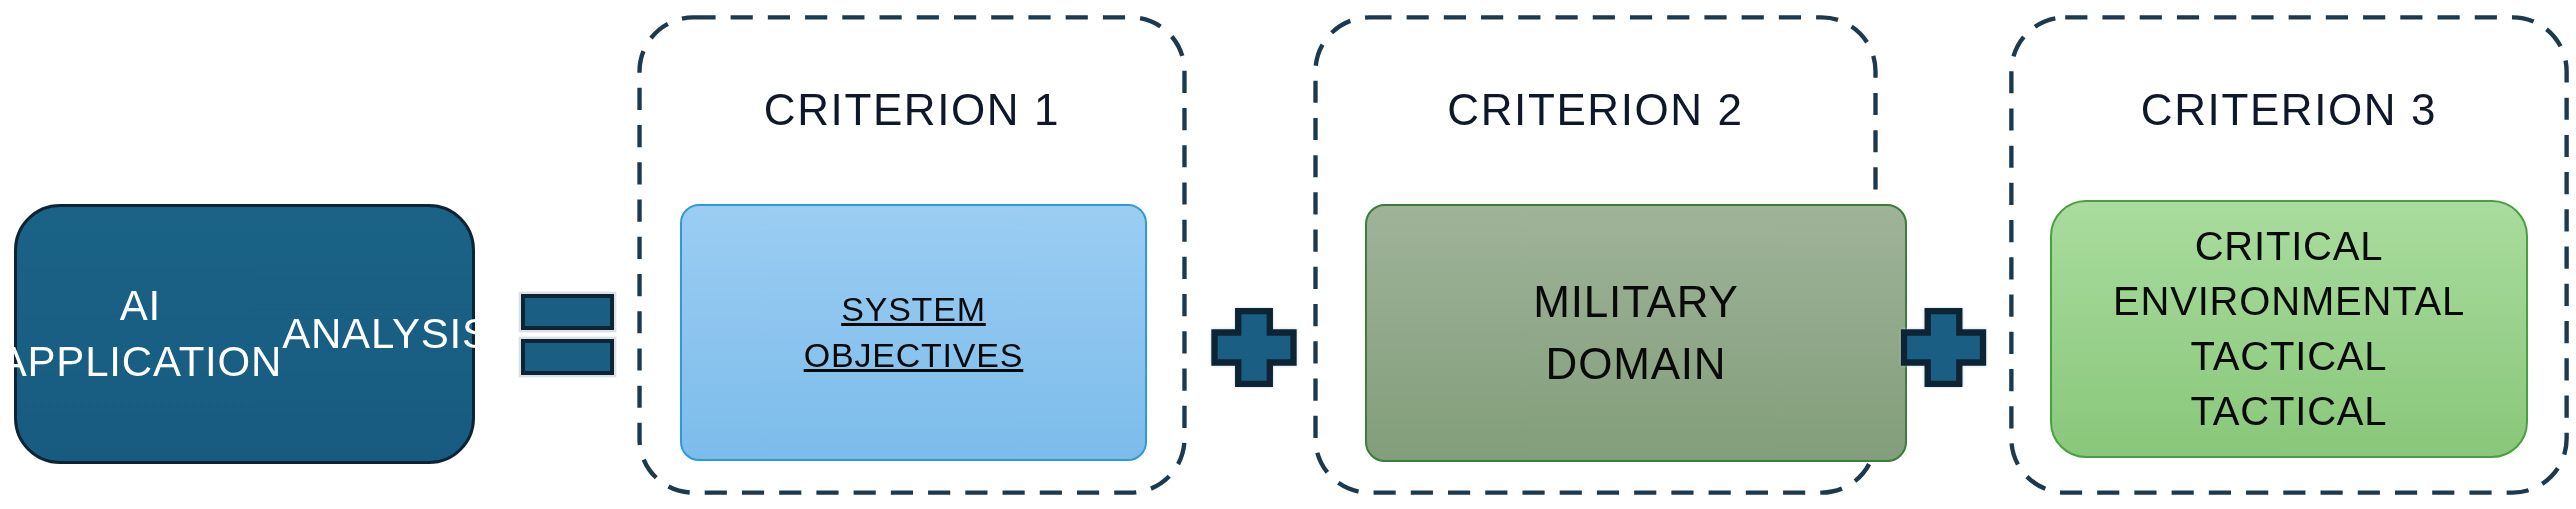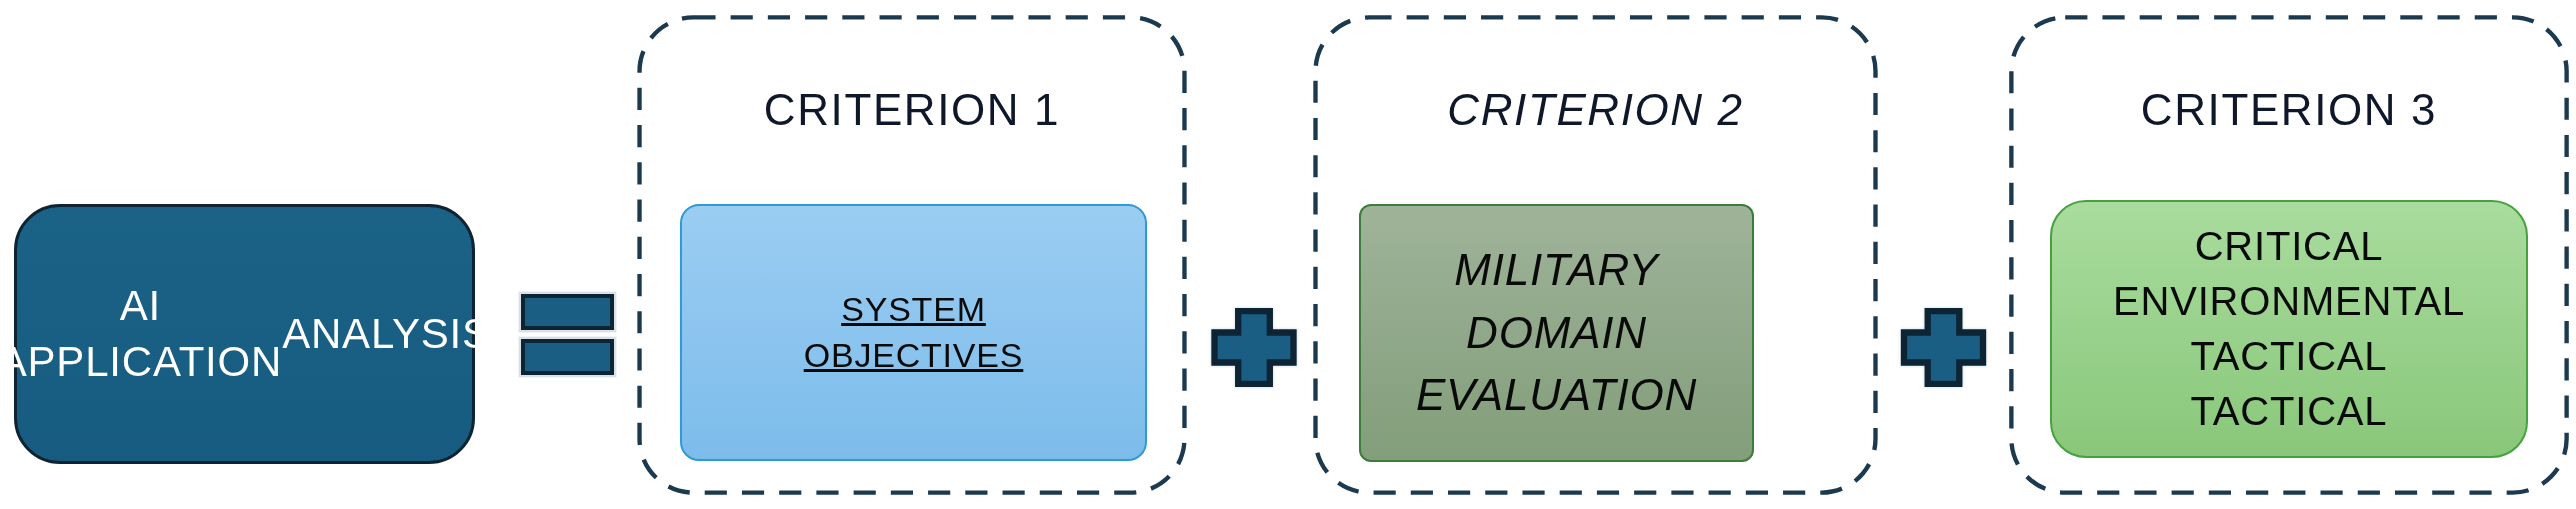--- a/index.html
+++ b/index.html
@@ -41,21 +41,21 @@
   .equals .bar + .bar { margin-top: 8.7px; }
 
   
   .plus { position: absolute; top: 308px; filter: drop-shadow(0 0 1.6px rgba(190,205,213,0.9)); }
   .plus.p1 { left: 1211px; }
   .plus.p2 { left: 1898px; }
 
   
   .criterion { position: absolute; top: 15px; height: 480px; }
   .criterion.c1 { left: 637px;  width: 550px; }
-  .criterion.c2 { left: 1313px; width: 565px; font-style: italic; }
+  .criterion.c2 { left: 1313px; width: 565px; }
   .criterion.c3 { left: 2009px; width: 560px; }
   .criterion svg.dash { position: absolute; left: 0; top: 0; }
   .criterion .title {
     position: absolute; top: 70px; left: 0;
     width: 100%; margin: 0;
     text-align: center;
     font-size: 44px; font-weight: 400; letter-spacing: 1.6px;
     color: #0f172a;
   }
   .inner {
@@ -66,22 +66,22 @@
     text-align: center;
     color: #0a0a0a;
   }
   .c1 .inner {
     left: 43px; top: 189px; width: 467px; height: 257px;
     border-radius: 19px; border: 2.4px solid #2e9bd6;
     background: linear-gradient(#9bcdf2, #7cbceb);
     font-size: 34px; line-height: 1.33; letter-spacing: 0.8px; text-decoration: underline;
   }
   .c2 .inner {
-    left: 46px; top: 189px; width: 395px; height: 258px;
-    border-radius: 12px; border: 2.4px solid #3c7c3c;
+    left: 52px; top: 189px; width: 542px; height: 258px;
+    border-radius: 20px; border: 2.4px solid #3c7c3c;
     background: linear-gradient(#9fb399, #829e7a);
     font-size: 44px; line-height: 1.42; letter-spacing: 0.8px;
   }
   .c3 .inner {
     left: 41px; top: 185px; width: 478px; height: 258px;
     border-radius: 36px; border: 2.4px solid #47a13f;
     background: linear-gradient(#a9dc9e, #89c77a);
     font-size: 40px; line-height: 1.38; letter-spacing: 0.8px;
   }
   .line { display: block; }
@@ -117,21 +117,20 @@
   </svg>
 
   <section class="criterion c2">
     <svg class="dash" width="565" height="480" viewBox="0 0 713 606">
       <rect x="3" y="3" width="707" height="600" rx="68" fill="none" stroke="#1c3a4f" stroke-width="5.5" stroke-dasharray="28 19"></rect>
     </svg>
     <h2 class="title">CRITERION 2</h2>
     <div class="inner">
       <span class="line">MILITARY</span>
       <span class="line">DOMAIN</span>
-      <span class="line">EVALUATION</span>
     </div>
   </section>
 
   <svg class="plus p2" width="91" height="79" viewBox="0 0 108 100">
     <path d="M34 4 H74 V31 H104 V69 H74 V96 H34 V69 H4 V31 H34 Z" fill="#1a5f83" stroke="#0d2435" stroke-width="8"></path>
   </svg>
 
   <section class="criterion c3">
     <svg class="dash" width="560" height="480" viewBox="0 0 707 606">
       <rect x="3" y="3" width="701" height="600" rx="68" fill="none" stroke="#1c3a4f" stroke-width="5.5" stroke-dasharray="28 19"></rect>

